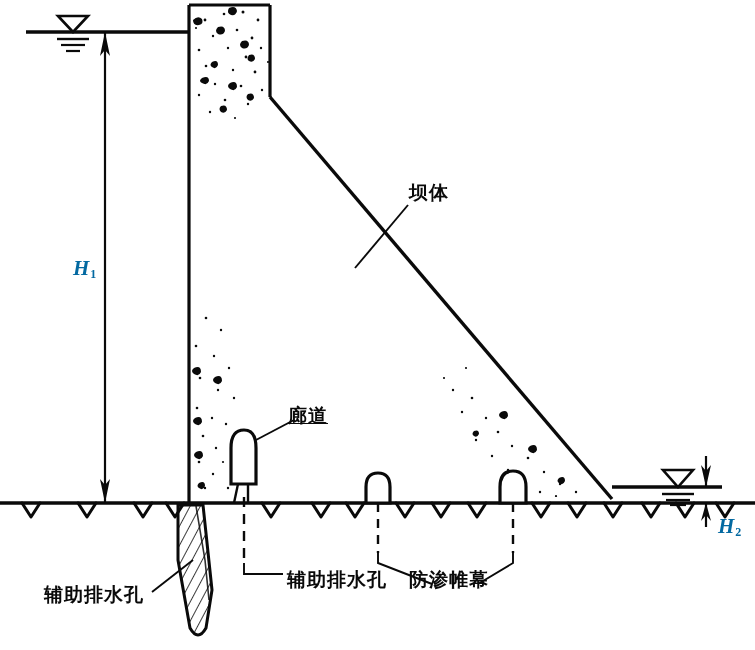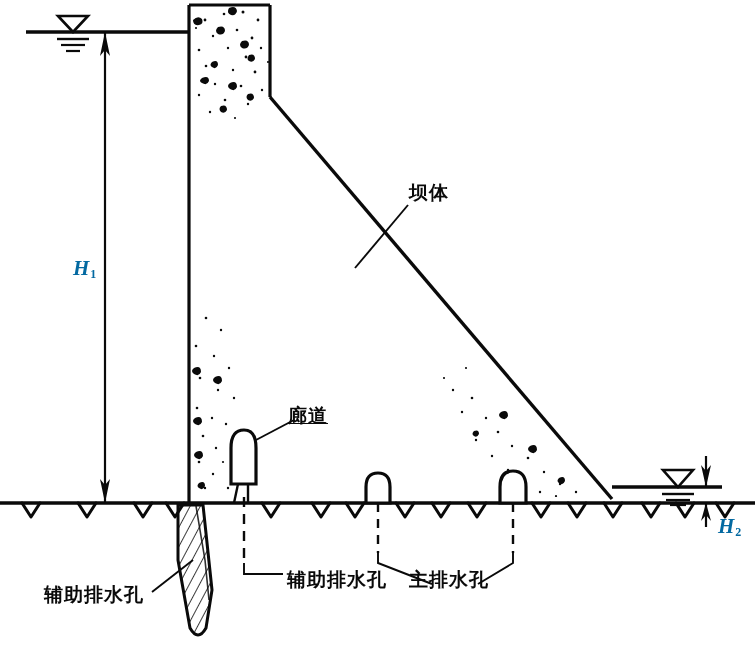--- a/index.html
+++ b/index.html
@@ -263,21 +263,21 @@
   </svg>
 
   <div class="cn-label" style="left:409px; top:183px;">坝体</div>
 
   <div class="cn-label" style="left:288px; top:406px;text-decoration:underline;">廊道</div>
 
   <div class="cn-label" style="left:44px; top:585px;">辅助排水孔</div>
 
   <div class="cn-label" style="left:287px; top:570px;">辅助排水孔</div>
 
-  <div class="cn-label" style="left:409px; top:570px;">主排水孔</div>
+  <div class="cn-label" style="left:409px; top:570px;">防渗帷幕</div>
 
   <div class="dim-label" style="left:73px; top:258px;">
     <span>H</span><sub>1</sub>
   </div>
 
   <div class="dim-label" style="left:718px; top:478px;margin-top:38px;">
     <span>H</span><sub>2</sub>
   </div>
 
 </div>

